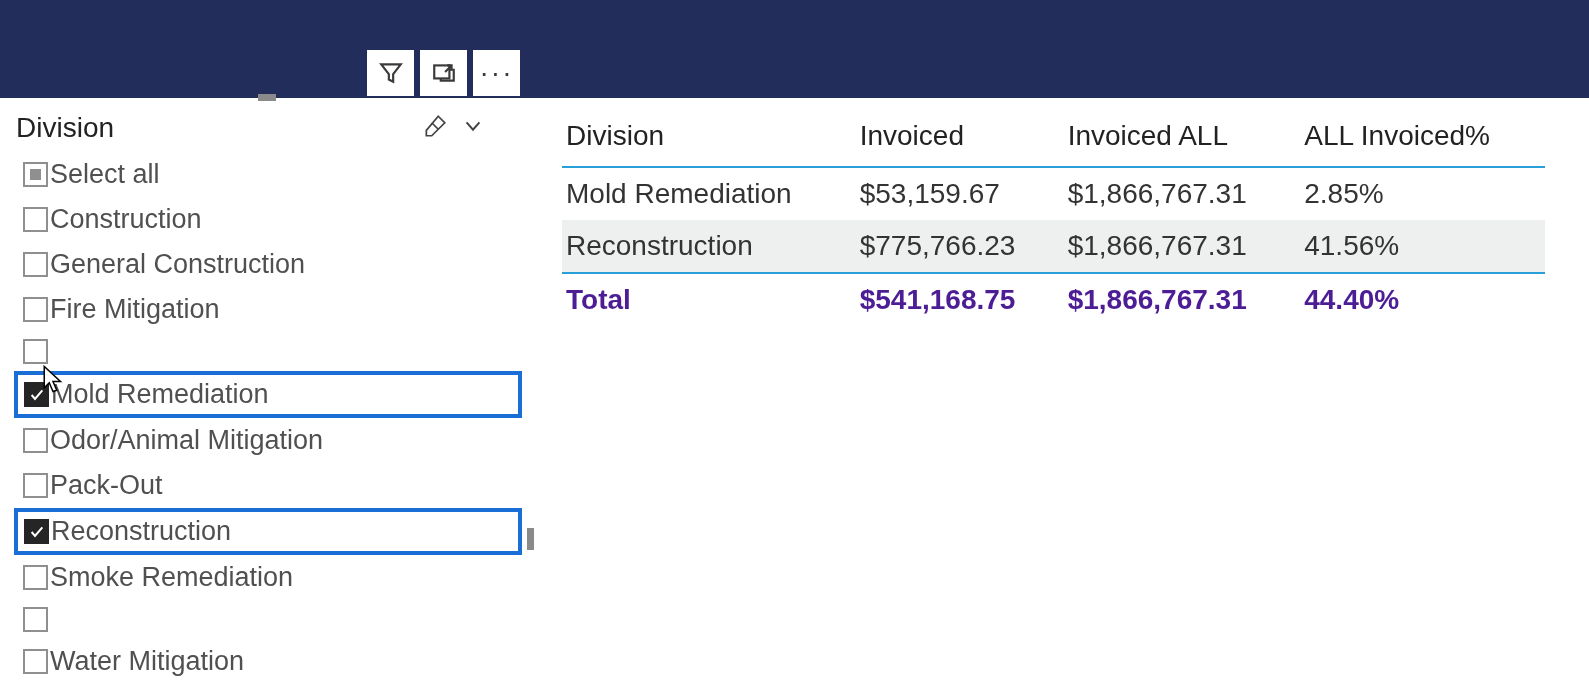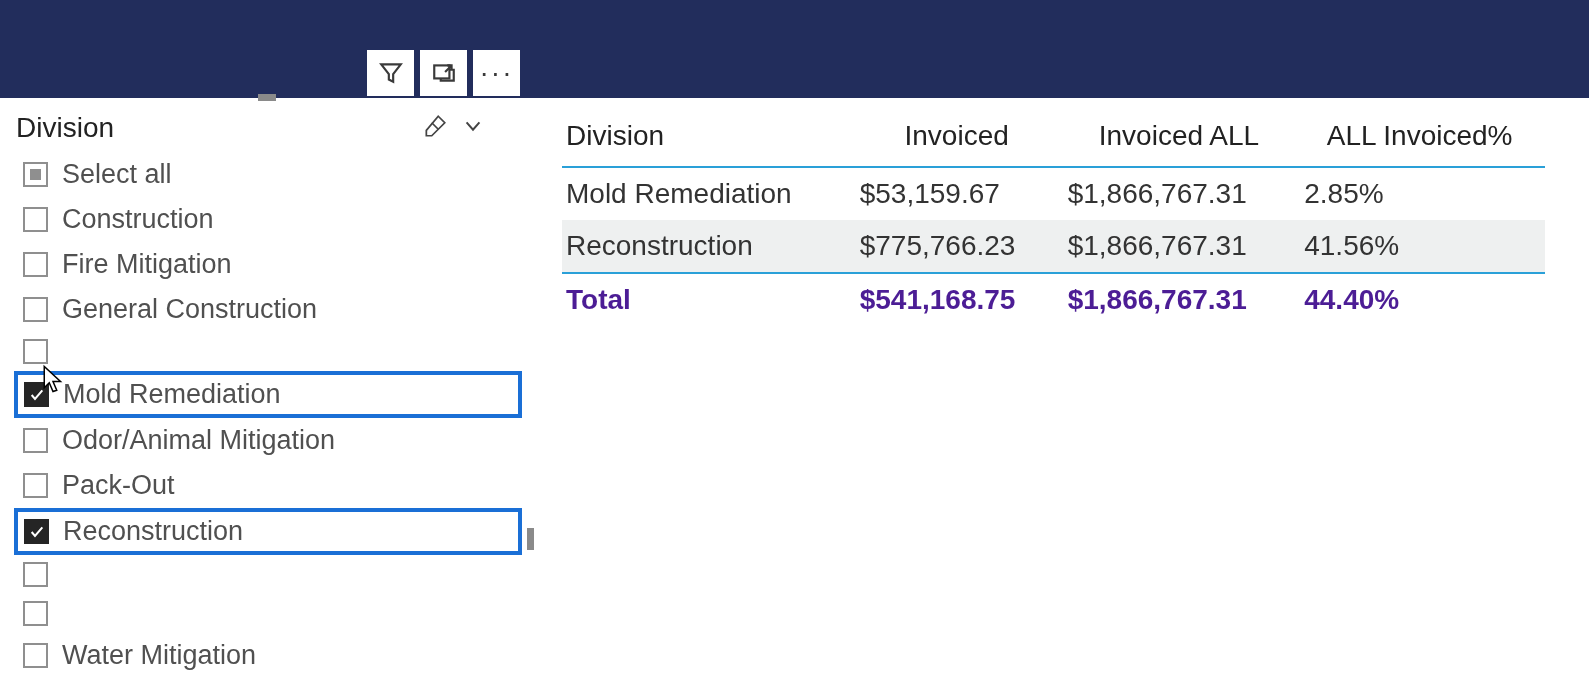--- a/index.html
+++ b/index.html
@@ -71,21 +71,21 @@
     gap: 14px;
     padding-right: 38px;
   }
   .eraser-icon svg { stroke: #444; fill: none; stroke-width: 1.6; }
   .chevron-icon svg { stroke: #444; fill: none; stroke-width: 2.2; }
 
   .slicer-list { list-style: none; }
   .slicer-item {
     display: flex;
     align-items: center;
-    gap: 14px;
+    gap: 2px;
     padding: 4px 6px;
     font-size: 27px;
     color: #505050;
     cursor: pointer;
     border: 3px solid transparent;
   }
   .slicer-item.highlighted {
     border: 4px solid #1a6fd6;
   }
   .checkbox {
@@ -123,21 +123,21 @@
     border-collapse: collapse;
     font-size: 28px;
   }
   table.data th {
     text-align: left;
     font-weight: 400;
     color: #222;
     padding: 8px 10px 14px 4px;
     border-bottom: 2px solid #2aa0d8;
   }
-  table.data th.num { text-align: center; }
+  table.data th.num { text-align: left; }
   table.data td {
     padding: 10px 10px 10px 4px;
     color: #333;
   }
   table.data td.num { text-align: left; }
   table.data tr.shaded td { background: #eef0f0; }
   table.data tr.total td {
     border-top: 2px solid #2aa0d8;
     font-weight: 700;
     color: #4c1d95;
@@ -193,25 +193,25 @@
         <li class="slicer-item">
           <span class="checkbox indeterminate"></span>
           <span>Select all</span>
         </li>
         <li class="slicer-item">
           <span class="checkbox "></span>
           <span>Construction</span>
         </li>
         <li class="slicer-item">
           <span class="checkbox "></span>
+          <span>General Construction</span>
+        </li>
+        <li class="slicer-item">
+          <span class="checkbox "></span>
           <span>Fire Mitigation</span>
-        </li>
-        <li class="slicer-item">
-          <span class="checkbox "></span>
-          <span>General Construction</span>
         </li>
         <li class="slicer-item">
           <span class="checkbox "></span>
         </li>
         <li class="slicer-item highlighted">
           <span class="checkbox checked">
             <svg width="16" height="16" viewBox="0 0 24 24">
               <path d="M4 12l5 6L20 5"></path>
             </svg>
           </span>
@@ -228,20 +228,21 @@
         <li class="slicer-item highlighted">
           <span class="checkbox checked">
             <svg width="16" height="16" viewBox="0 0 24 24">
               <path d="M4 12l5 6L20 5"></path>
             </svg>
           </span>
           <span>Reconstruction</span>
         </li>
         <li class="slicer-item">
           <span class="checkbox "></span>
+          <span>Smoke Remediation</span>
         </li>
         <li class="slicer-item">
           <span class="checkbox "></span>
         </li>
         <li class="slicer-item">
           <span class="checkbox "></span>
           <span>Water Mitigation</span>
         </li>
       </ul>
 

